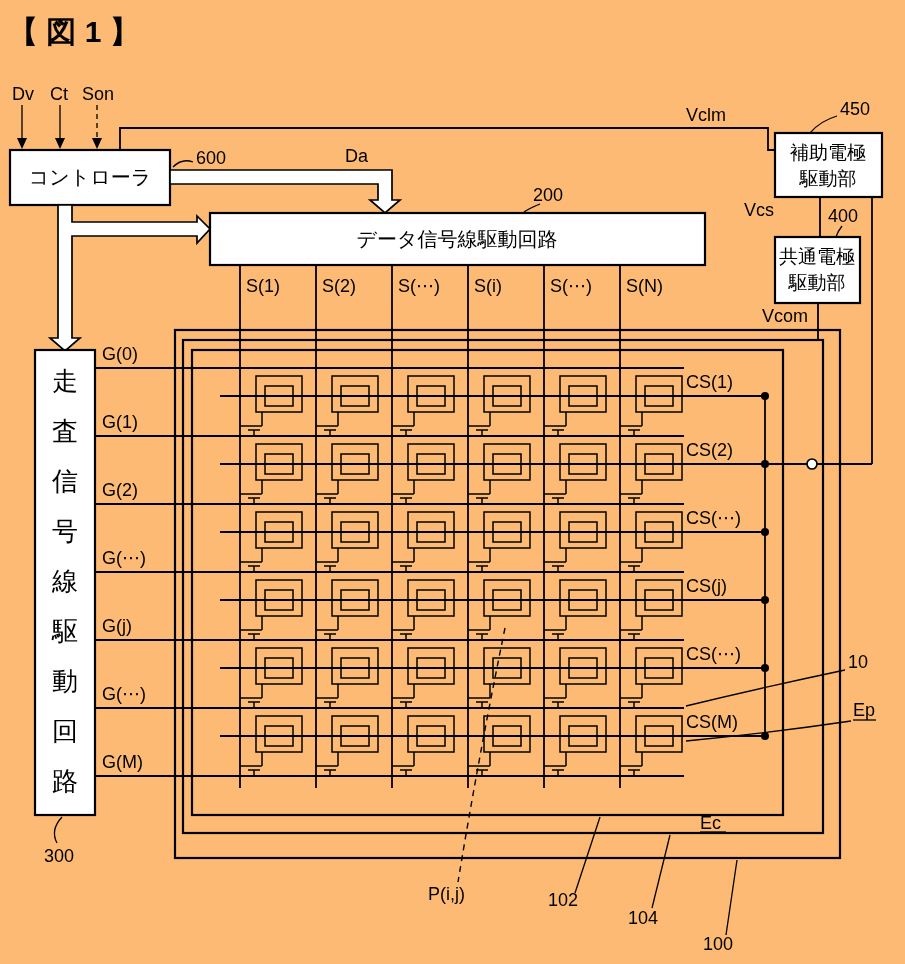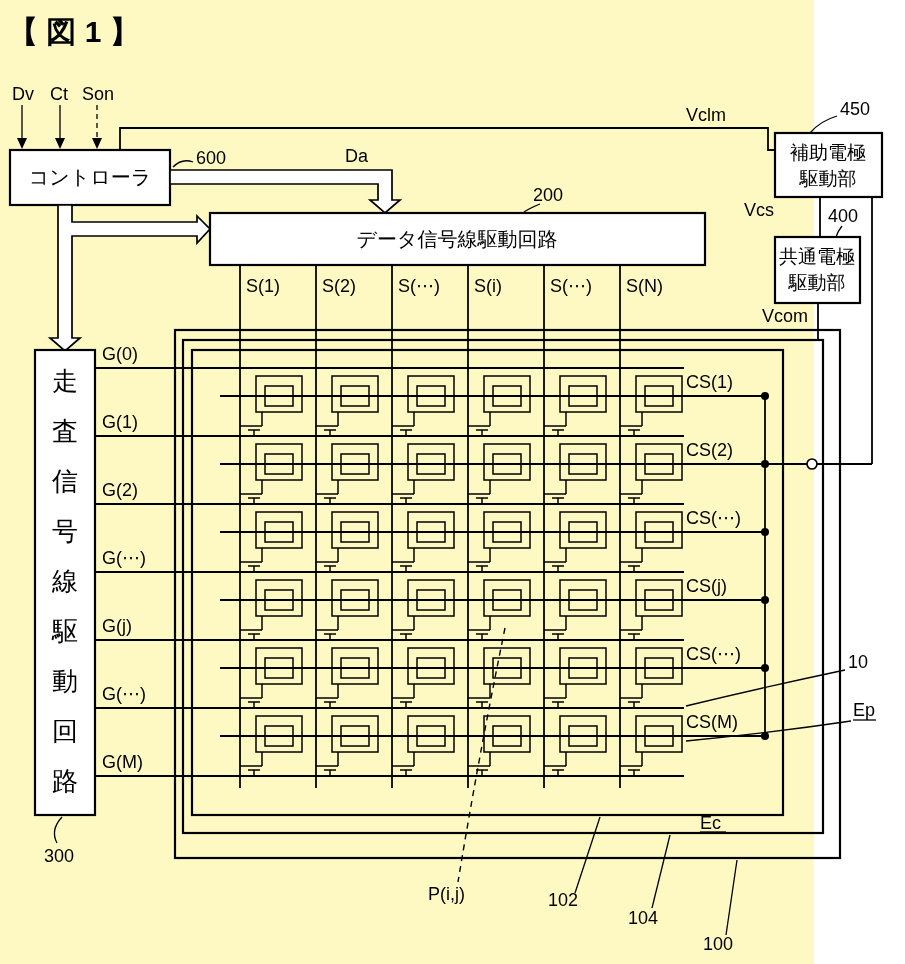--- a/index.html
+++ b/index.html
@@ -1,16 +1,16 @@
 <!DOCTYPE html>
 <html><head>
 <meta charset="utf-8">
 <style>
   html,body{margin:0;padding:0;background:#ffffff;}
-  .stage{width:814px;height:964px;position:relative;background:#fef9c3;}
+  .stage{width:905px;height:964px;position:relative;background:#fdba74;}
   svg{display:block;}
   text{font-family:"Liberation Sans","DejaVu Sans",sans-serif;fill:#000;}
   .title{font-size:30px;font-weight:bold;}
   .blk{font-size:20px;}
   .blk-s{font-size:19px;}
   .lbl{font-size:18px;}
   .vtext{font-size:26px;}
   .box{fill:#fff;stroke:#000;stroke-width:2.2;}
   .panel{fill:none;stroke:#000;stroke-width:2.2;}
   .wire{fill:none;stroke:#000;stroke-width:1.8;}

